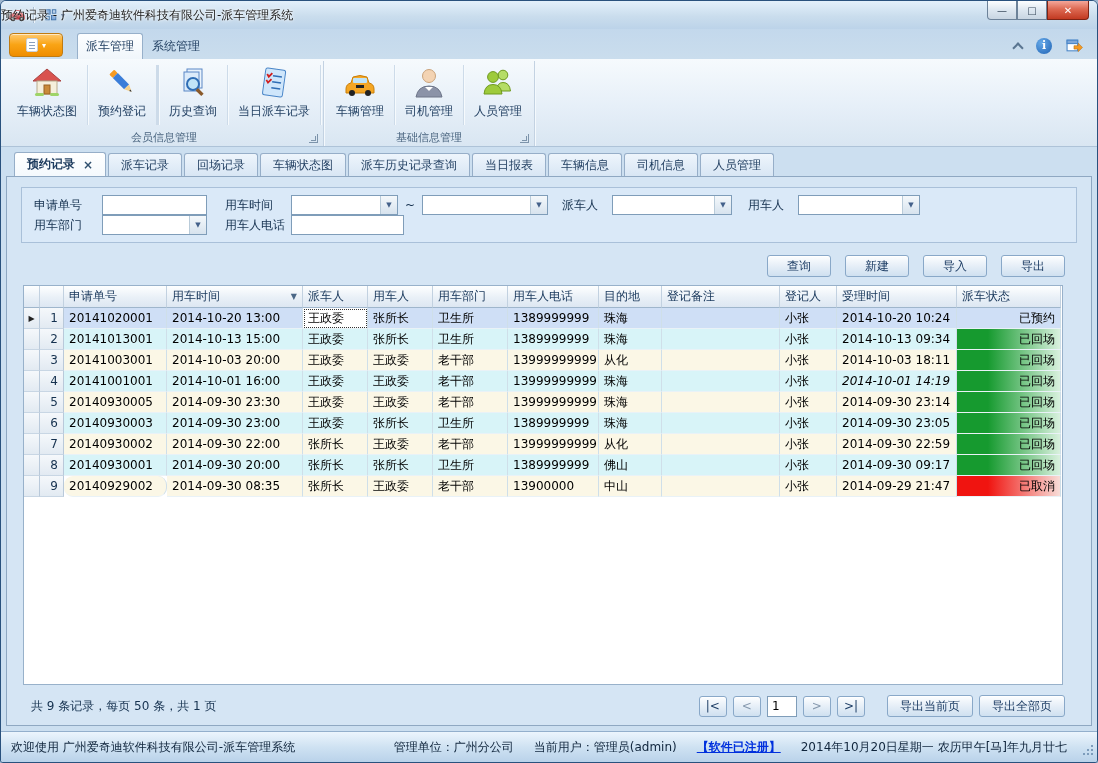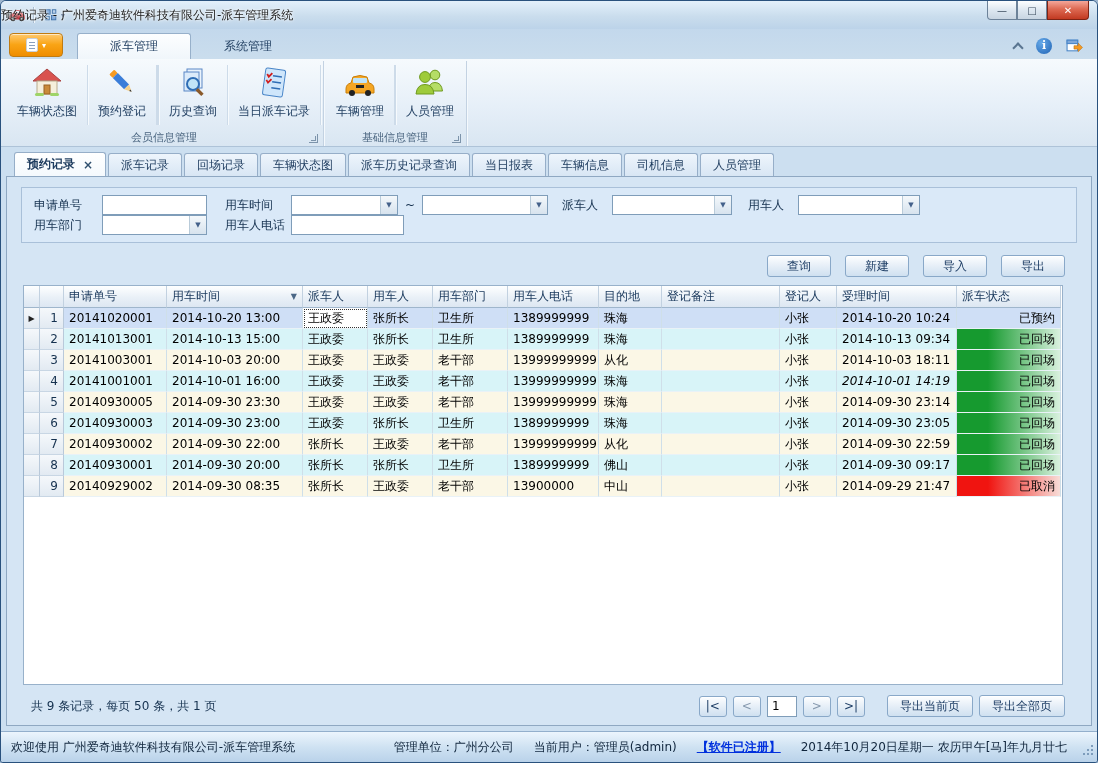--- a/index.html
+++ b/index.html
@@ -33,21 +33,21 @@
   .app-menu-btn { width:54px; height:24px; margin-bottom:2px; border-radius:4px; border:1px solid #c07b12;
                   background:linear-gradient(#ffc568,#f9a postal0 0%, #f9a000); 
                   background:linear-gradient(#ffc96e,#f9a415 48%,#ef8d00);
                   display:flex; align-items:center; justify-content:center; gap:4px;
                   box-shadow:inset 0 1px 0 rgba(255,255,255,.6); }
   .app-menu-glyph { width:12px; height:14px; background:#fff; border:1px solid #c9cfd8; border-radius:2px;
                     position:relative; }
   .app-menu-glyph::before { content:""; position:absolute; left:2px; right:2px; top:3px; height:1px;
                     background:#8aa0bd; box-shadow:0 3px 0 #8aa0bd, 0 6px 0 #8aa0bd; }
   .app-menu-caret { color:#fff; font-size:8px; }
-  .ribbon-tab { height:26px; padding:0 32px; display:flex; align-items:center; color:#1e3c5f;
+  .ribbon-tab { height:26px; padding:0 8px; display:flex; align-items:center; color:#1e3c5f;
                 border:1px solid transparent; border-bottom:none; }
   .ribbon-tab.active { background:linear-gradient(#fdfeff,#f0f6fb); border-color:#97b0ca;
                 border-radius:3px 3px 0 0; margin-left:14px; }
   .tabrow-right { position:absolute; right:14px; bottom:5px; display:flex; align-items:center; gap:14px; }
   .chev-up { width:9px; height:9px; position:relative; }
   .chev-up::before { content:""; position:absolute; left:1px; top:3px; width:6px; height:6px;
                 border-top:2px solid #5a7591; border-left:2px solid #5a7591; transform:rotate(45deg); }
   .info-btn { width:16px; height:16px; border-radius:50%; background:radial-gradient(circle at 35% 30%, #66a9e8, #1f63b5);
               color:#fff; font-weight:bold; font-size:11px; display:grid; place-items:center;
               font-family:"DejaVu Serif","Liberation Serif",serif; }
@@ -266,20 +266,30 @@
                 <path d="M2 22 q0 -5 5 -6 l2 -6 q7 -3 14 0 l2 6 q5 1 5 6 l0 4 -28 0 z" fill="#f5a623" stroke="#c87e0a"></path>
                 <rect x="9" y="11" width="14" height="5" rx="1" fill="#bfe3f7"></rect>
                 <rect x="12" y="18" width="8" height="3" fill="#222"></rect>
                 <circle cx="8" cy="26" r="3" fill="#222"></circle>
                 <circle cx="24" cy="26" r="3" fill="#222"></circle>
               </svg>
             </div>
             <div class="rlabel">车辆管理</div>
           </div>
           <div class="ritem-sep"></div>
+          <div class="ribbon-item">
+            <div class="ricon">
+              <svg viewBox="0 0 32 32">
+                <circle cx="16" cy="9" r="6.5" fill="#f3d3b3" stroke="#caa37b"></circle>
+                <path d="M3 30 q2 -11 13 -11 q11 0 13 11 z" fill="#8b93a8" stroke="#6c7488"></path>
+                <path d="M12 20 l4 4 4 -4 z" fill="#fff"></path>
+              </svg>
+            </div>
+            <div class="rlabel">司机管理</div>
+          </div>
           <div class="ritem-sep"></div>
           <div class="ribbon-item">
             <div class="ricon">
               <svg viewBox="0 0 32 32">
                 <circle cx="21" cy="8" r="4.8" fill="#b5dd66" stroke="#6f9a1f"></circle>
                 <path d="M14 24 q1 -8.5 7 -8.5 q6.5 0 7.5 8.5 z" fill="#b5dd66" stroke="#6f9a1f"></path>
                 <circle cx="11" cy="10" r="5.4" fill="#9ecb3b" stroke="#6f9a1f"></circle>
                 <path d="M2 27 q1 -9.5 9 -9.5 q8 0 9 9.5 z" fill="#9ecb3b" stroke="#6f9a1f"></path>
               </svg>
             </div>
@@ -526,21 +536,21 @@
               <div class="cell" style="width: 91px;">1389999999</div>
               <div class="cell" style="width: 63px;">佛山</div>
               <div class="cell" style="width: 118px;"></div>
               <div class="cell" style="width: 57px;">小张</div>
               <div class="cell" style="width: 120px;">2014-09-30 09:17</div>
               <div class="cell status-cell" style="width: 104px; background: linear-gradient(90deg, rgb(22, 154, 47) 0%, rgb(22, 154, 47) 30%, rgb(217, 241, 222) 100%);">已回场</div>
             </div>
             <div class="grid-row odd">
               <div class="cell rowhead ind-cell" style="width: 16px;"></div>
               <div class="cell rowhead num-cell" style="width: 24px;">9</div>
-              <div class="cell" style="width: 103px;">20140929002</div>
+              <div class="cell" style="width: 103px; border-radius: 9px;">20140929002</div>
               <div class="cell" style="width: 136px;">2014-09-30 08:35</div>
               <div class="cell" style="width: 65px;">张所长</div>
               <div class="cell" style="width: 65px;">王政委</div>
               <div class="cell" style="width: 75px;">老干部</div>
               <div class="cell" style="width: 91px;">13900000</div>
               <div class="cell" style="width: 63px;">中山</div>
               <div class="cell" style="width: 118px;"></div>
               <div class="cell" style="width: 57px;">小张</div>
               <div class="cell" style="width: 120px;">2014-09-29 21:47</div>
               <div class="cell status-cell" style="width: 104px; background: linear-gradient(90deg, rgb(240, 20, 16) 0%, rgb(240, 20, 16) 30%, rgb(248, 221, 216) 100%);">已取消</div>

